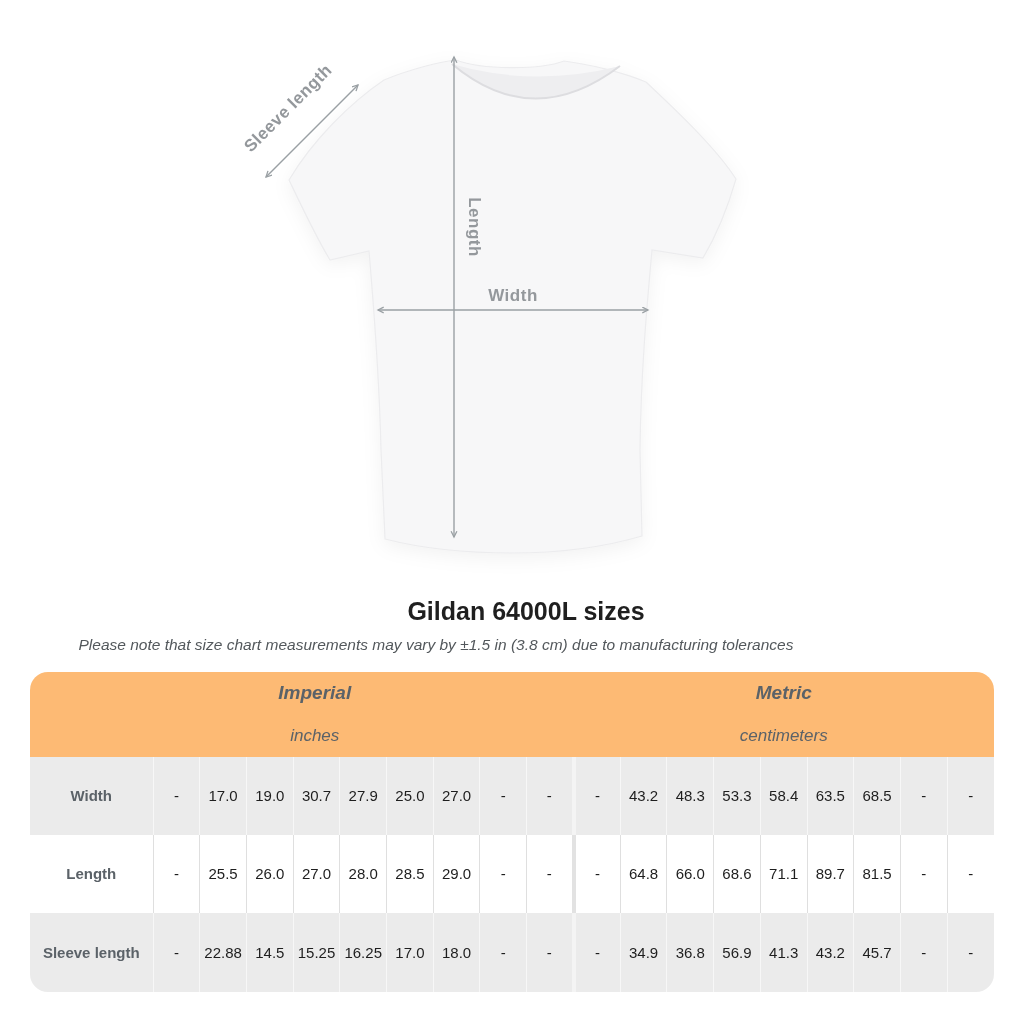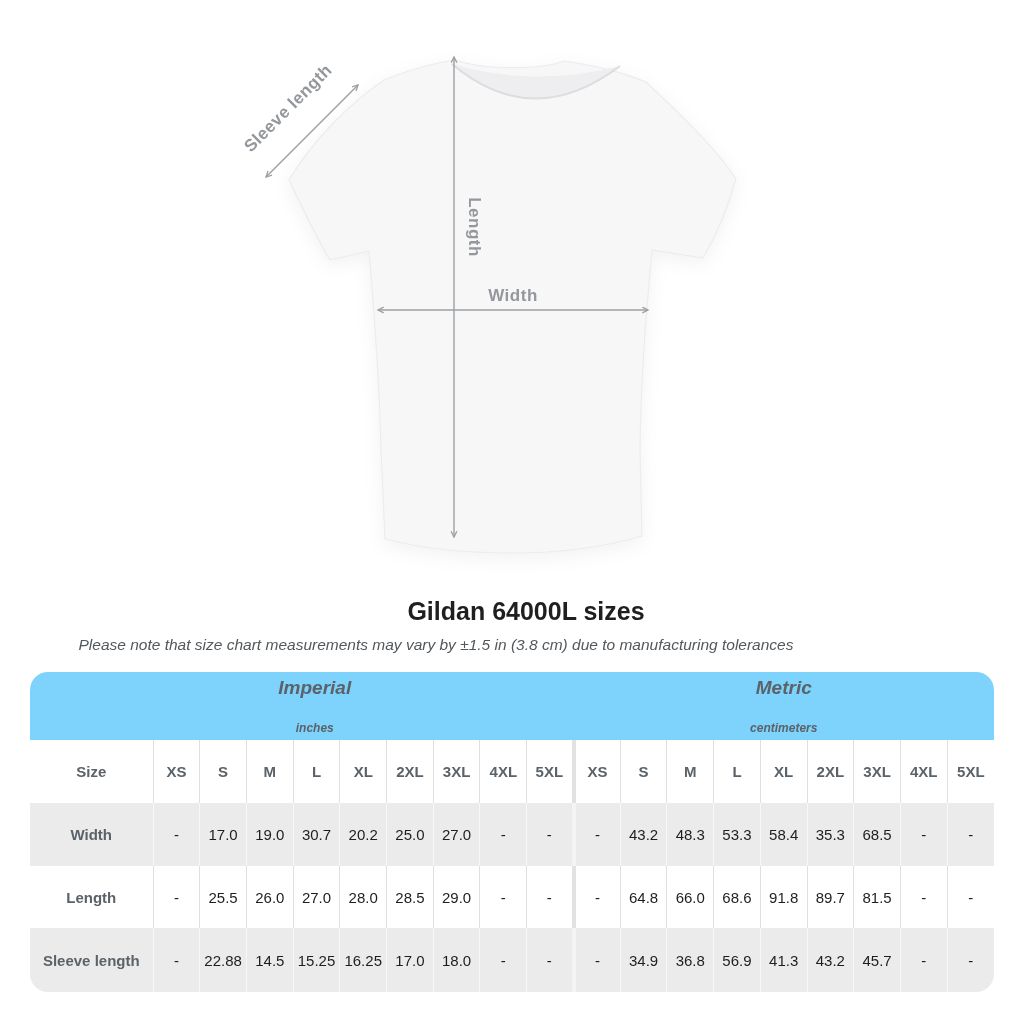--- a/index.html
+++ b/index.html
@@ -20,23 +20,23 @@
                  font-size:25px; font-weight:bold; color:#1f1f1f;padding-left:28px; }
   .chart-subtitle { position:absolute; left:0; top:636px; width:872px; text-align:center;
                     font-size:15.5px; font-style:italic; color:#53585c; }
 
   
   .table-wrap { position:absolute; left:30px; top:672px; width:964px; height:320px;
                 border-radius:18px; overflow:hidden; background:#ffffff; }
   table.size-table { width:964px; height:320px; table-layout:fixed; border-collapse:collapse; }
   .size-table td { text-align:center; vertical-align:middle; font-size:15px; color:#1e1e1e; overflow:hidden; }
 
-  tr.band td { background:#7dd3fc; height:64px; }
+  tr.band td { background:#fdba74; height:64px; }
   .grp-title { font-size:19px; font-weight:bold; font-style:italic; color:#5b6268; }
-  .grp-unit  { font-size:12px; font-style:italic; color:#5b6268; margin-top:22px;font-weight:bold; }
+  .grp-unit  { font-size:17px; font-style:italic; color:#5b6268; margin-top:22px; }
   td.band-imperial { padding-left:26px; }
 
   tr.w { background:#ffffff; }
   tr.g { background:#ebebeb; }
   tr.head td { height:60px; font-weight:bold; color:#5b6268; }
   tr.datarow td { height:59px; }
   tr.last td { height:60px; }
   td.rowlabel { font-weight:bold; color:#5b6268; }
 
   tr.w td + td { border-left:1px solid #dfdfdf; }
@@ -104,78 +104,57 @@
         <tr class="band">
           <td class="band-imperial" colspan="10">
             <div class="grp-title">Imperial</div>
             <div class="grp-unit">inches</div>
           </td>
           <td colspan="9">
             <div class="grp-title">Metric</div>
             <div class="grp-unit">centimeters</div>
           </td>
         </tr>
-        <tr class="head w">
-          <td class="rowlabel">Size</td>
-        <td>XS</td>
-            <td>S</td>
-            <td>M</td>
-            <td>L</td>
-            <td>XL</td>
-            <td>2XL</td>
-            <td>3XL</td>
-            <td>4XL</td>
-            <td>5XL</td>
-            <td class="ms">XS</td>
-            <td>S</td>
-            <td>M</td>
-            <td>L</td>
-            <td>XL</td>
-            <td>2XL</td>
-            <td>3XL</td>
-            <td>4XL</td>
-            <td>5XL</td>
-          </tr>
         <tr class="datarow g">
           <td class="rowlabel">Width</td>
         <td>-</td>
             <td>17.0</td>
             <td>19.0</td>
             <td>30.7</td>
-            <td>20.2</td>
+            <td>27.9</td>
             <td>25.0</td>
             <td>27.0</td>
             <td>-</td>
             <td>-</td>
             <td class="ms">-</td>
             <td>43.2</td>
             <td>48.3</td>
             <td>53.3</td>
             <td>58.4</td>
-            <td>35.3</td>
+            <td>63.5</td>
             <td>68.5</td>
             <td>-</td>
             <td>-</td>
           </tr>
         <tr class="datarow w">
           <td class="rowlabel">Length</td>
         <td>-</td>
             <td>25.5</td>
             <td>26.0</td>
             <td>27.0</td>
             <td>28.0</td>
             <td>28.5</td>
             <td>29.0</td>
             <td>-</td>
             <td>-</td>
             <td class="ms">-</td>
             <td>64.8</td>
             <td>66.0</td>
             <td>68.6</td>
-            <td>91.8</td>
+            <td>71.1</td>
             <td>89.7</td>
             <td>81.5</td>
             <td>-</td>
             <td>-</td>
           </tr>
         <tr class="datarow g last">
           <td class="rowlabel">Sleeve length</td>
         <td>-</td>
             <td>22.88</td>
             <td>14.5</td>

